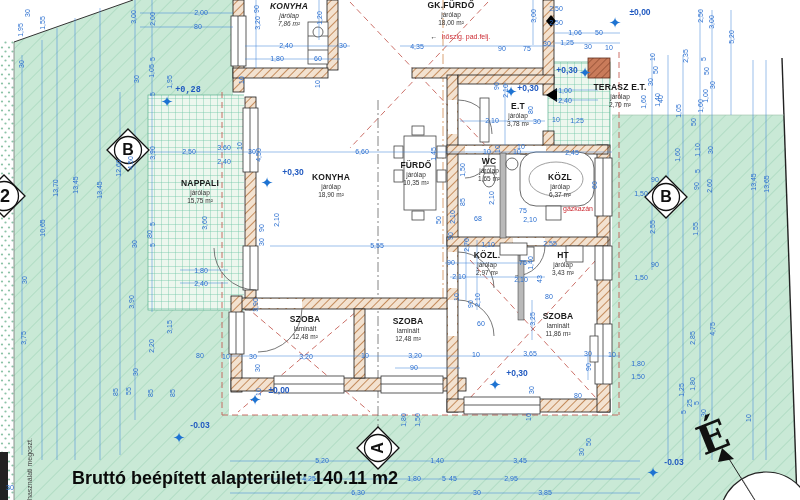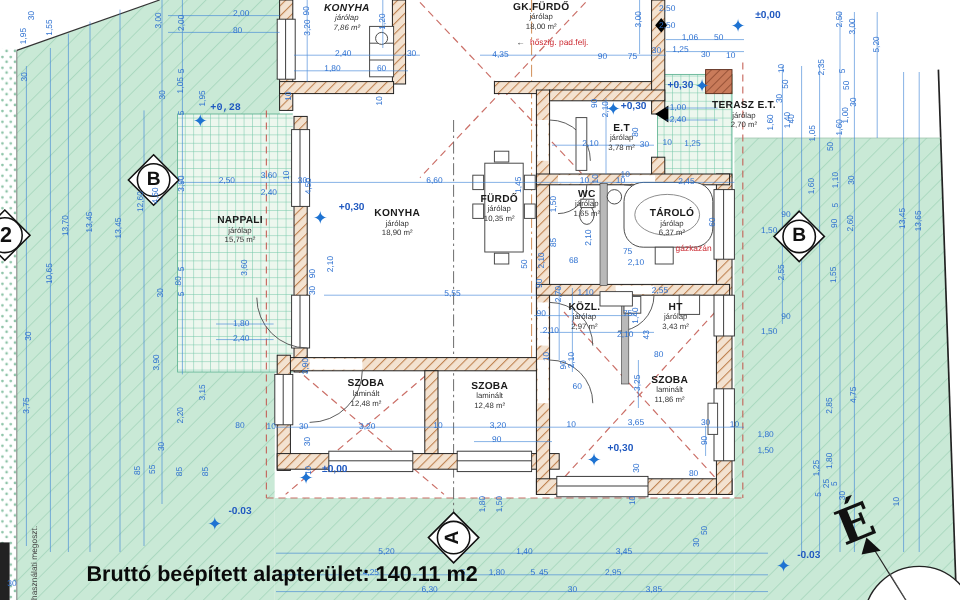--- a/index.html
+++ b/index.html
@@ -438,21 +438,21 @@
         <div class="rn">FÜRDŐ</div>
         <div class="rf">járólap</div>
         <div class="ra">10,35 m²</div>
       </div>
       <div class="room" style="left: 489px; top: 156px;">
         <div class="rn">WC</div>
         <div class="rf">járólap</div>
         <div class="ra">1,65 m²</div>
       </div>
       <div class="room" style="left: 560px; top: 172px;">
-        <div class="rn">TÁROLÓ</div>
+        <div class="rn">KÖZL</div>
         <div class="rf">járólap</div>
         <div class="ra">6,37 m²</div>
       </div>
       <div class="room" style="left: 518px; top: 101px;">
         <div class="rn">E.T</div>
         <div class="rf">járólap</div>
         <div class="ra">3,78 m²</div>
       </div>
       <div class="room" style="left: 487px; top: 250px;">
         <div class="rn">KÖZL.</div>

